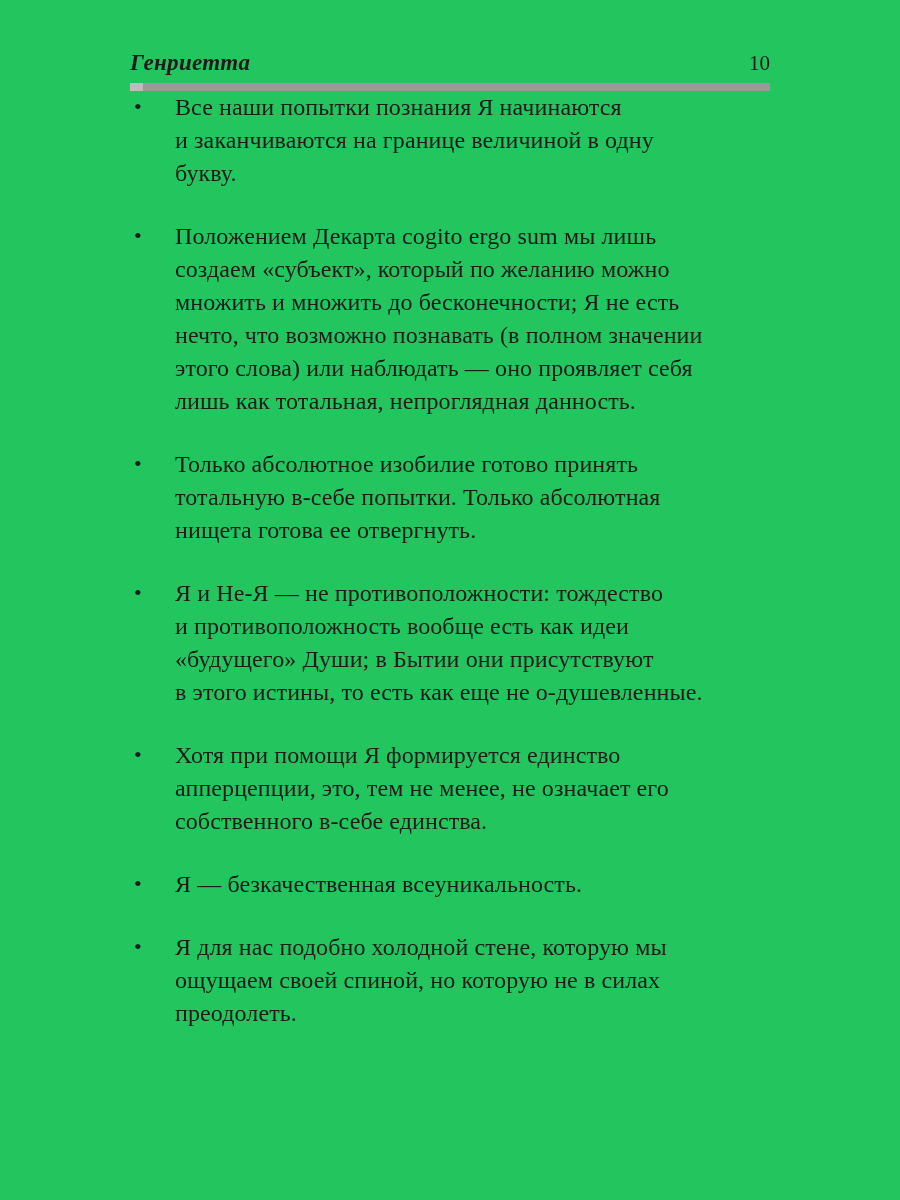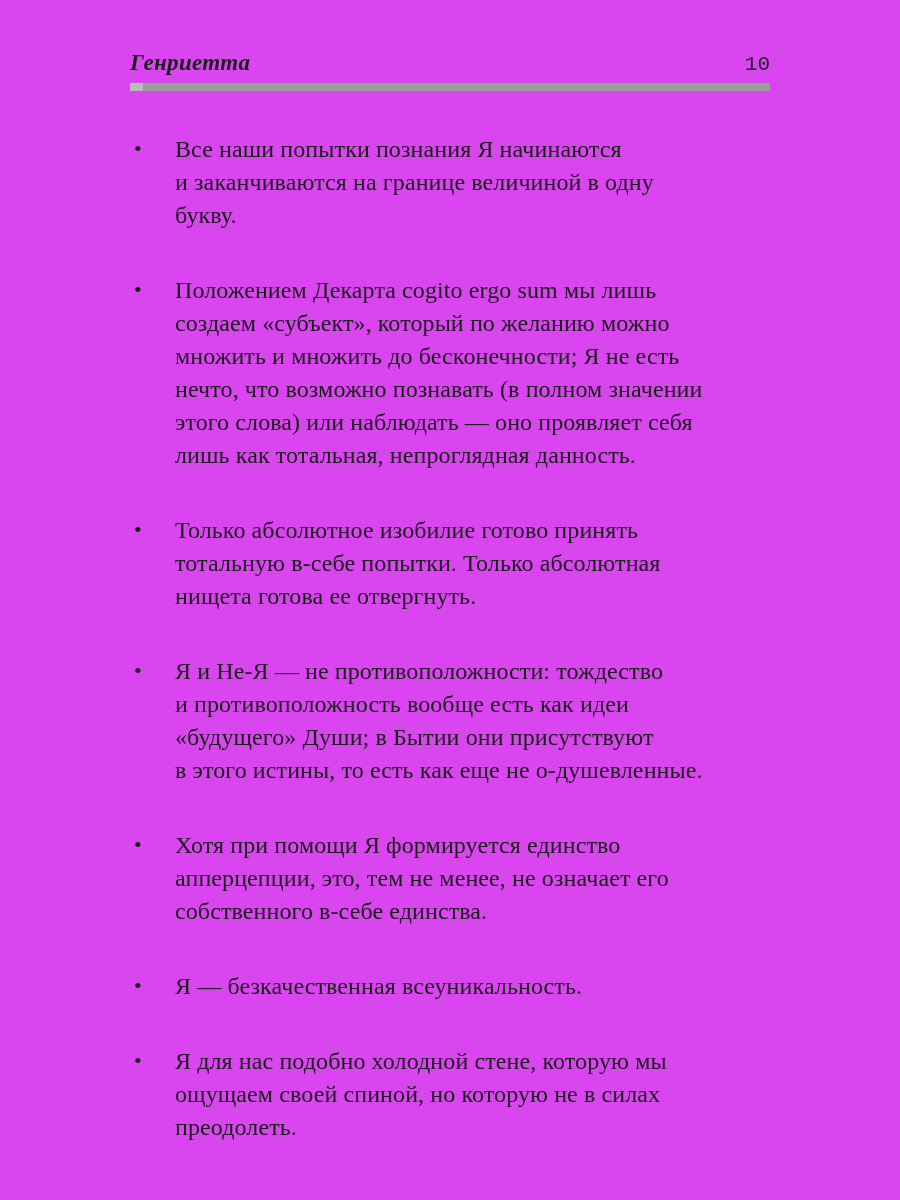--- a/index.html
+++ b/index.html
@@ -6,40 +6,39 @@
     margin: 0;
     padding: 0;
     background: #fdfdfd;
   }
   .page {
     position: relative;
     width: 900px;
     height: 1200px;
     box-sizing: border-box;
     padding: 50px 130px 0 130px;
-    background: #d946ef;
+    background: #22c55e;
     color: #1b1b1b;
     font-family: "Liberation Serif", "DejaVu Serif", serif;
     overflow: hidden;
   }
   .page-header {
     display: flex;
     justify-content: space-between;
     align-items: baseline;
   }
   .running-title {
     font-size: 23px;
     font-weight: bold;
     font-style: italic;
     letter-spacing: 0.3px;
   }
   .page-number {
     font-size: 21px;
     font-weight: normal;
-    font-family: Liberation Mono, monospace;
   }
   .header-rule {
     position: relative;
     height: 8px;
     margin-top: 7px;
     background: #9a9a9a;
   }
   .header-rule .rule-cap {
     position: absolute;
     left: 0;
@@ -70,21 +69,20 @@
   .bullet-marker {
     position: absolute;
     left: 4px;
     top: -1px;
     font-size: 22px;
   }
   .aphorism-text {
     display: block;
     white-space: pre-line;
     letter-spacing: 0.1px;
-    margin-top: 42px;
   }
 </style>
 </head>
 <body>
 
 <div class="page">
 
   <header class="page-header">
     <span class="running-title">Генриетта</span>
     <span class="page-number">10</span>

